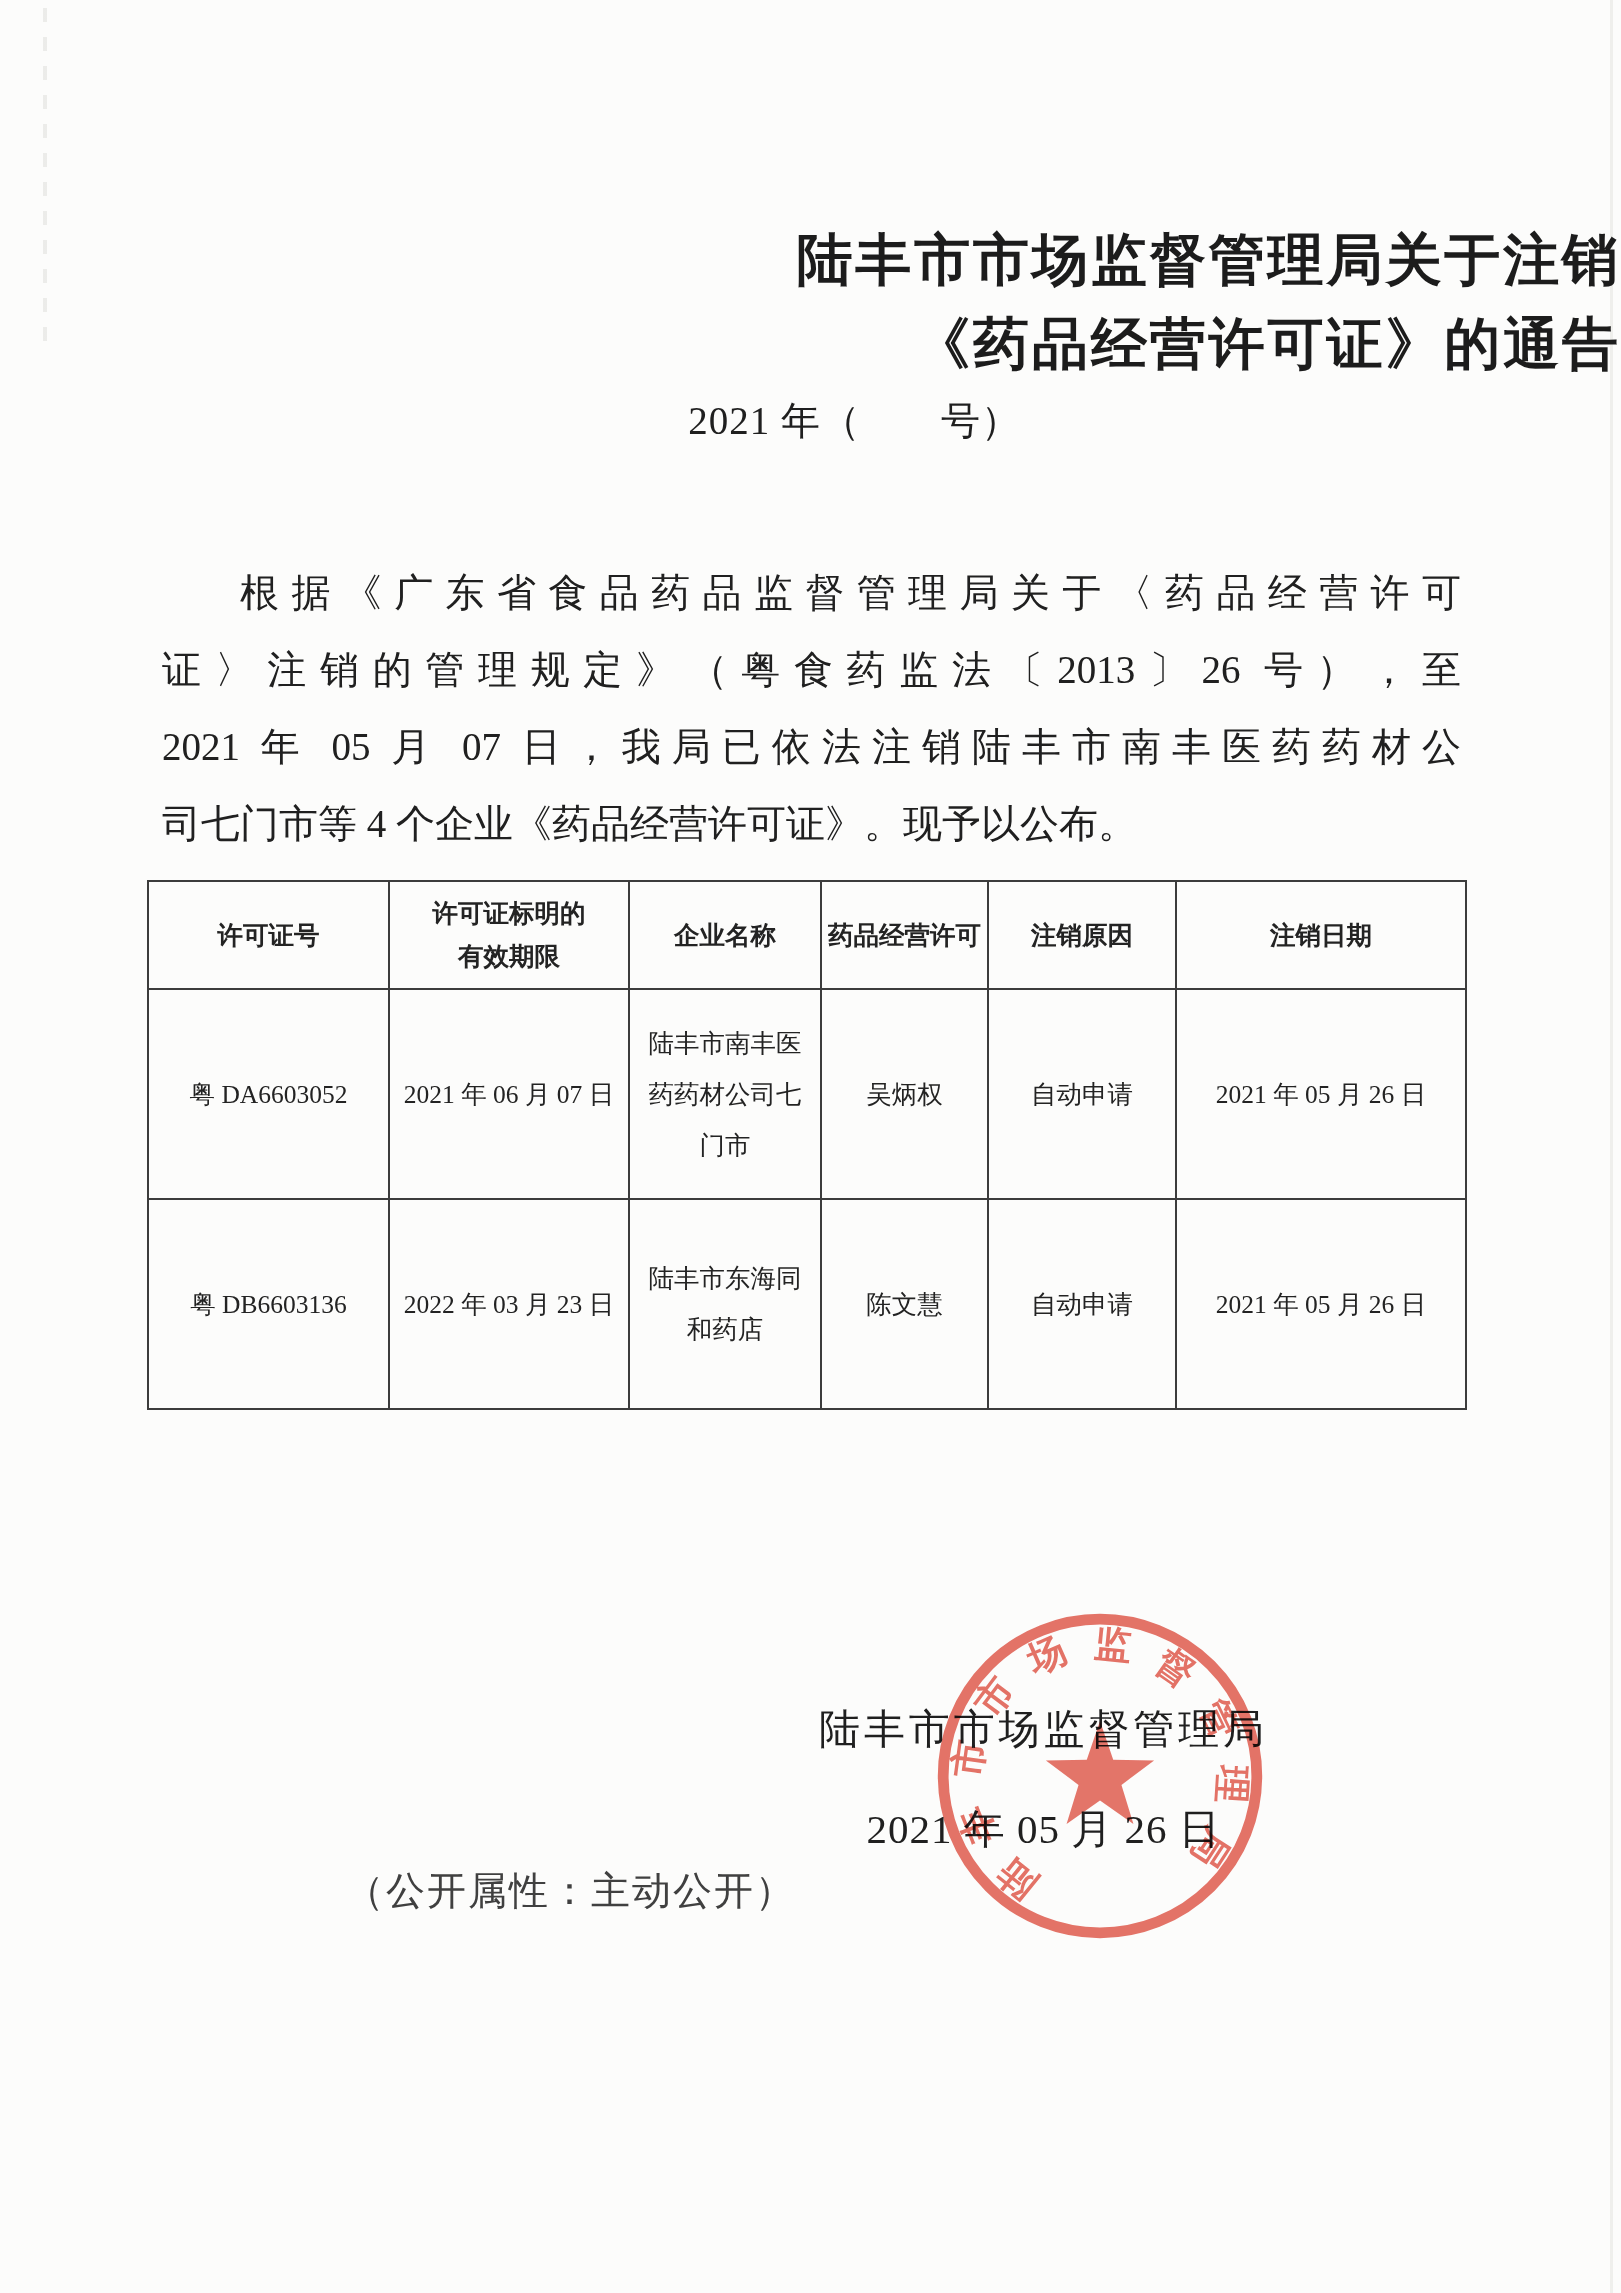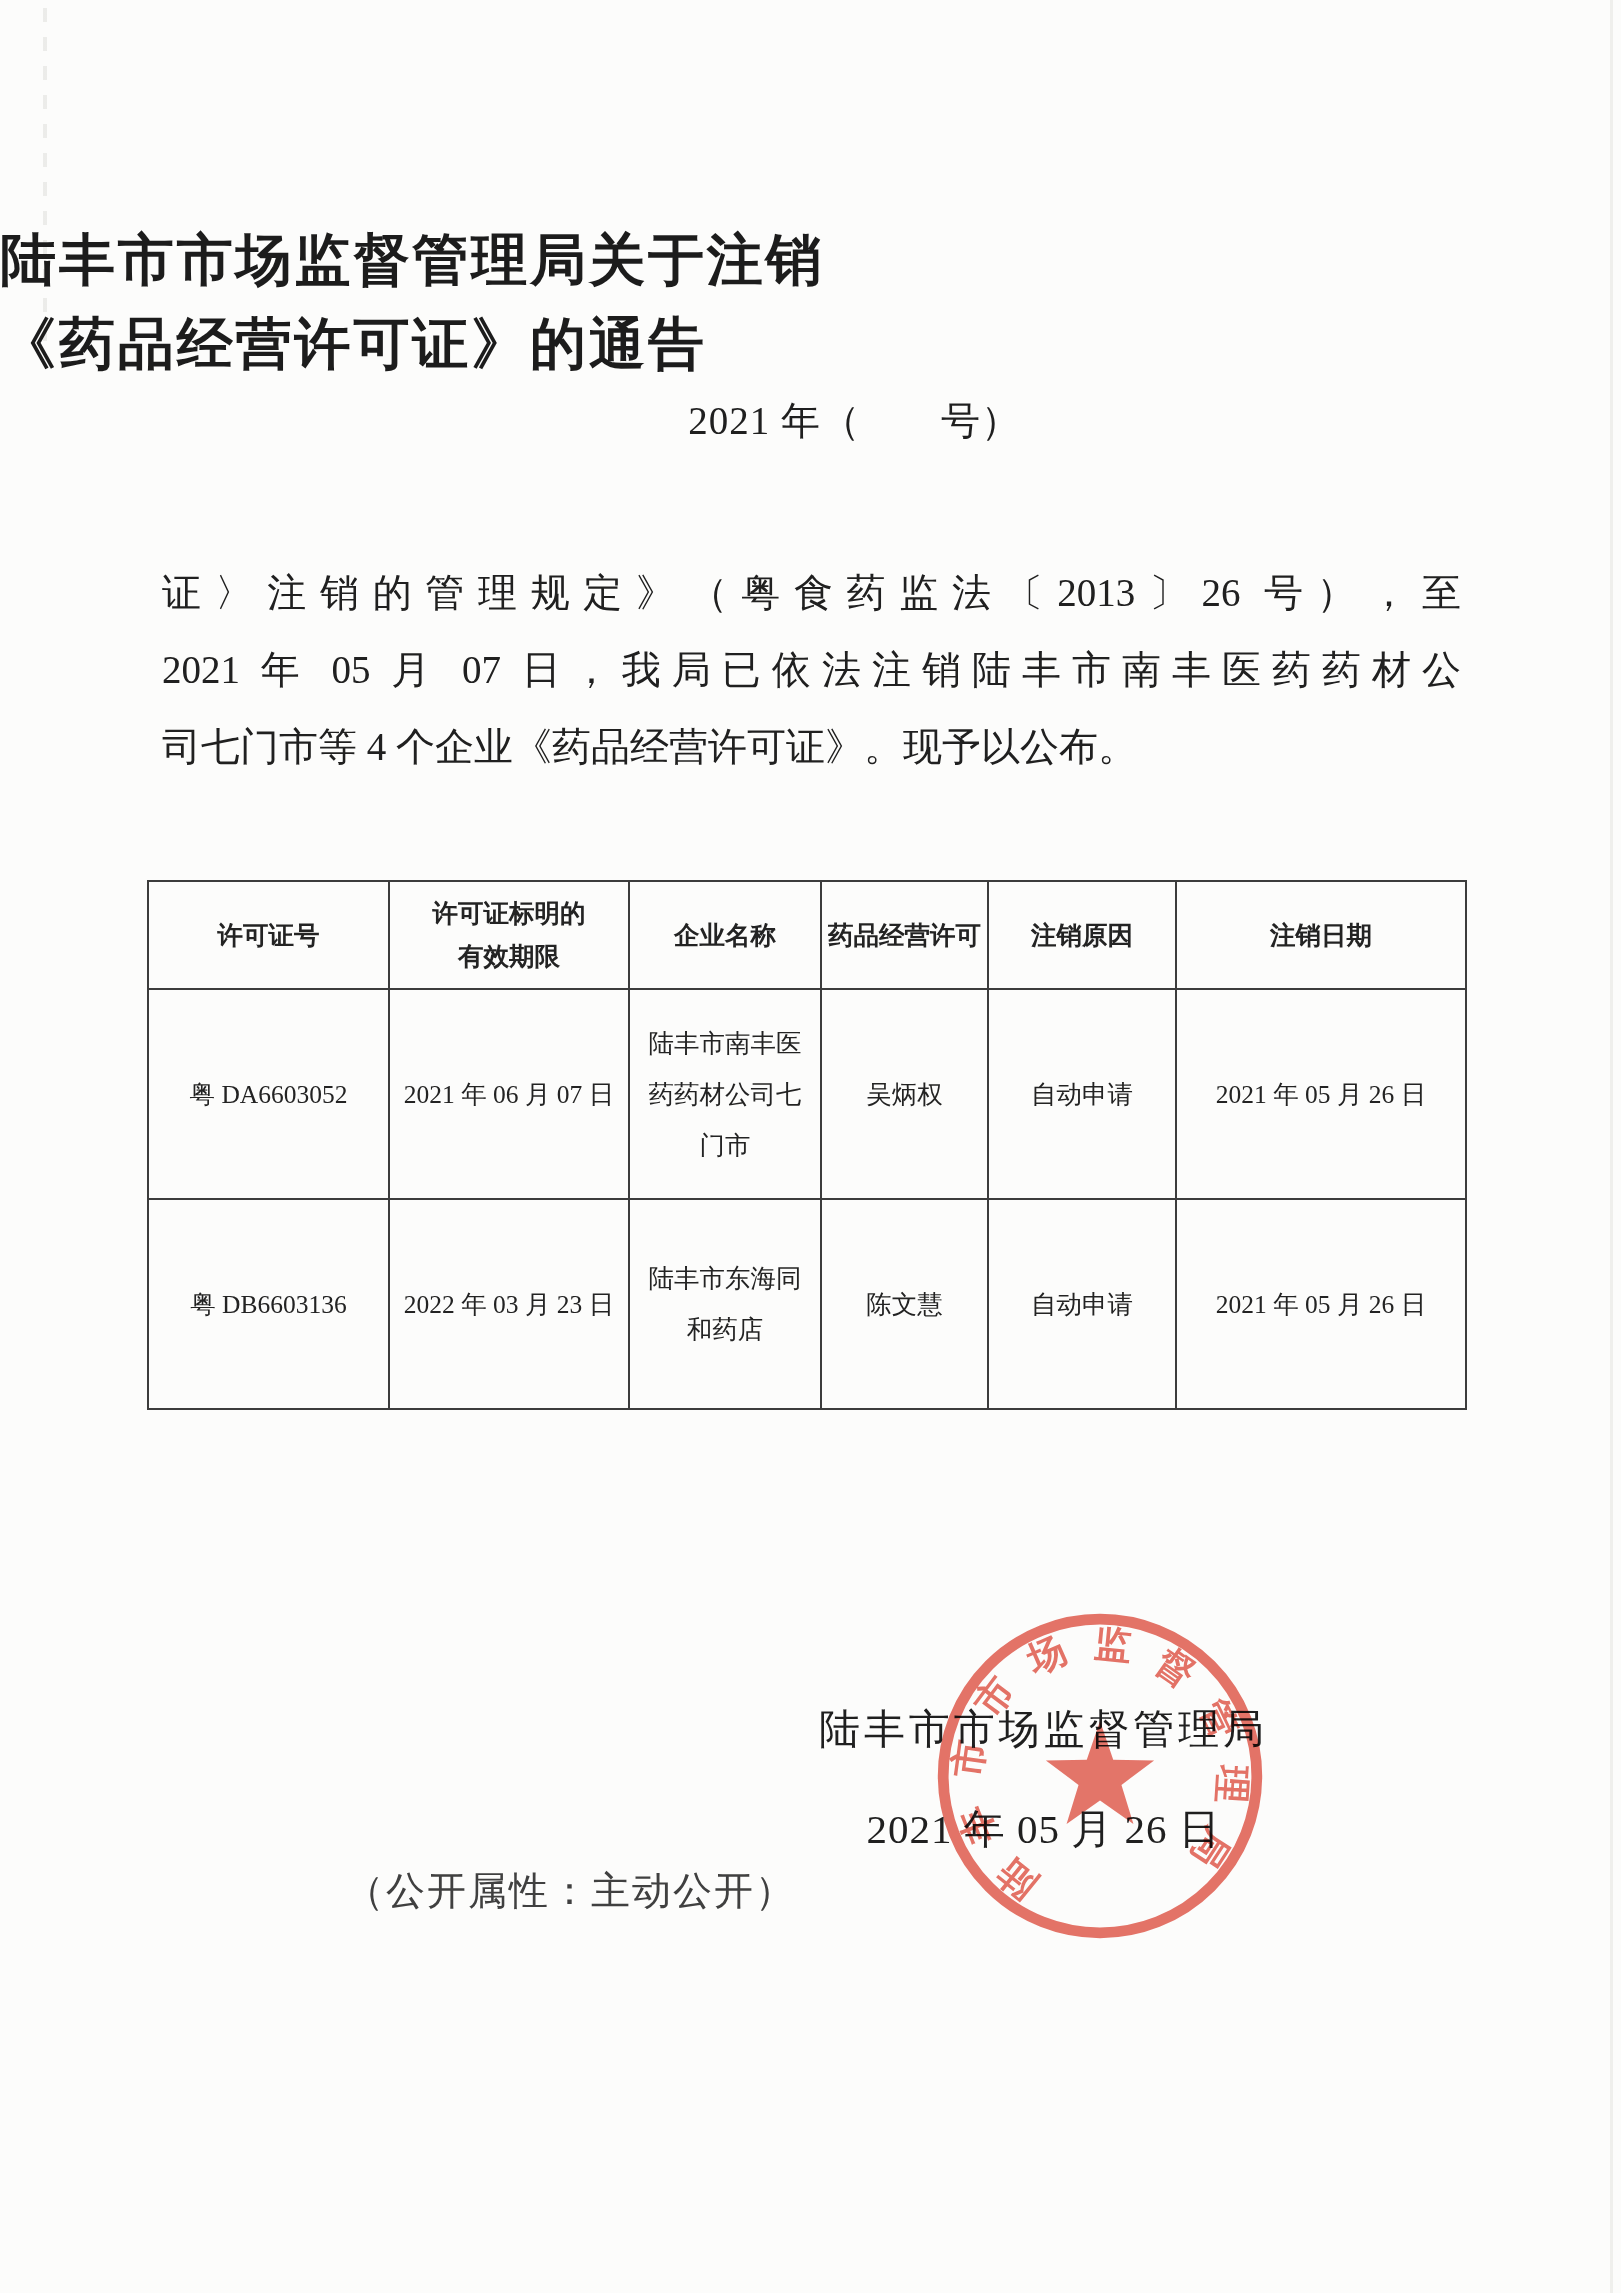--- a/index.html
+++ b/index.html
@@ -17,21 +17,21 @@
     background:repeating-linear-gradient(to bottom,#d8d8d4 0 13.7px,transparent 13.7px 29px);
     opacity:.45;
   }
   .edge-artifact-right{
     position:absolute;right:7.8px;top:0;width:2.9px;height:2294px;
     background:#e6e6e2;opacity:.6;
   }
 
   .title-block{
     position:absolute;left:0;top:218px;width:1621px;
-    text-align:left;
+    text-align:right;
     font-weight:900;
     font-size:56px;line-height:84px;letter-spacing:2.9px;
     color:#1c1c1c;
   }
   .issue-no{
     position:absolute;left:0;top:394px;width:1621px;
     text-align:center;font-size:39px;color:#1f1f1f;letter-spacing:1px;margin-left:44px;
   }
 
   .body-text{
@@ -92,20 +92,21 @@
   <div class="edge-artifact-right"></div>
 
   <div class="title-block">
     <div>陆丰市市场监督管理局关于注销</div>
     <div>《药品经营许可证》的通告</div>
   </div>
 
   <div class="issue-no">2021 年（　　号）</div>
 
   <div class="body-text">
+    <div class="body-line just indent">根据《广东省食品药品监督管理局关于〈药品经营许可</div>
     <div class="body-line just">证〉注销的管理规定》（粤食药监法〔2013〕26 号），至</div>
     <div class="body-line just">2021 年 05 月 07 日，我局已依法注销陆丰市南丰医药药材公</div>
     <div class="body-line">司七门市等 4 个企业《药品经营许可证》。现予以公布。</div>
   </div>
 
   <table class="notice">
     <colgroup>
       <col style="width:241px">
         <col style="width:240px">
         <col style="width:192px">

